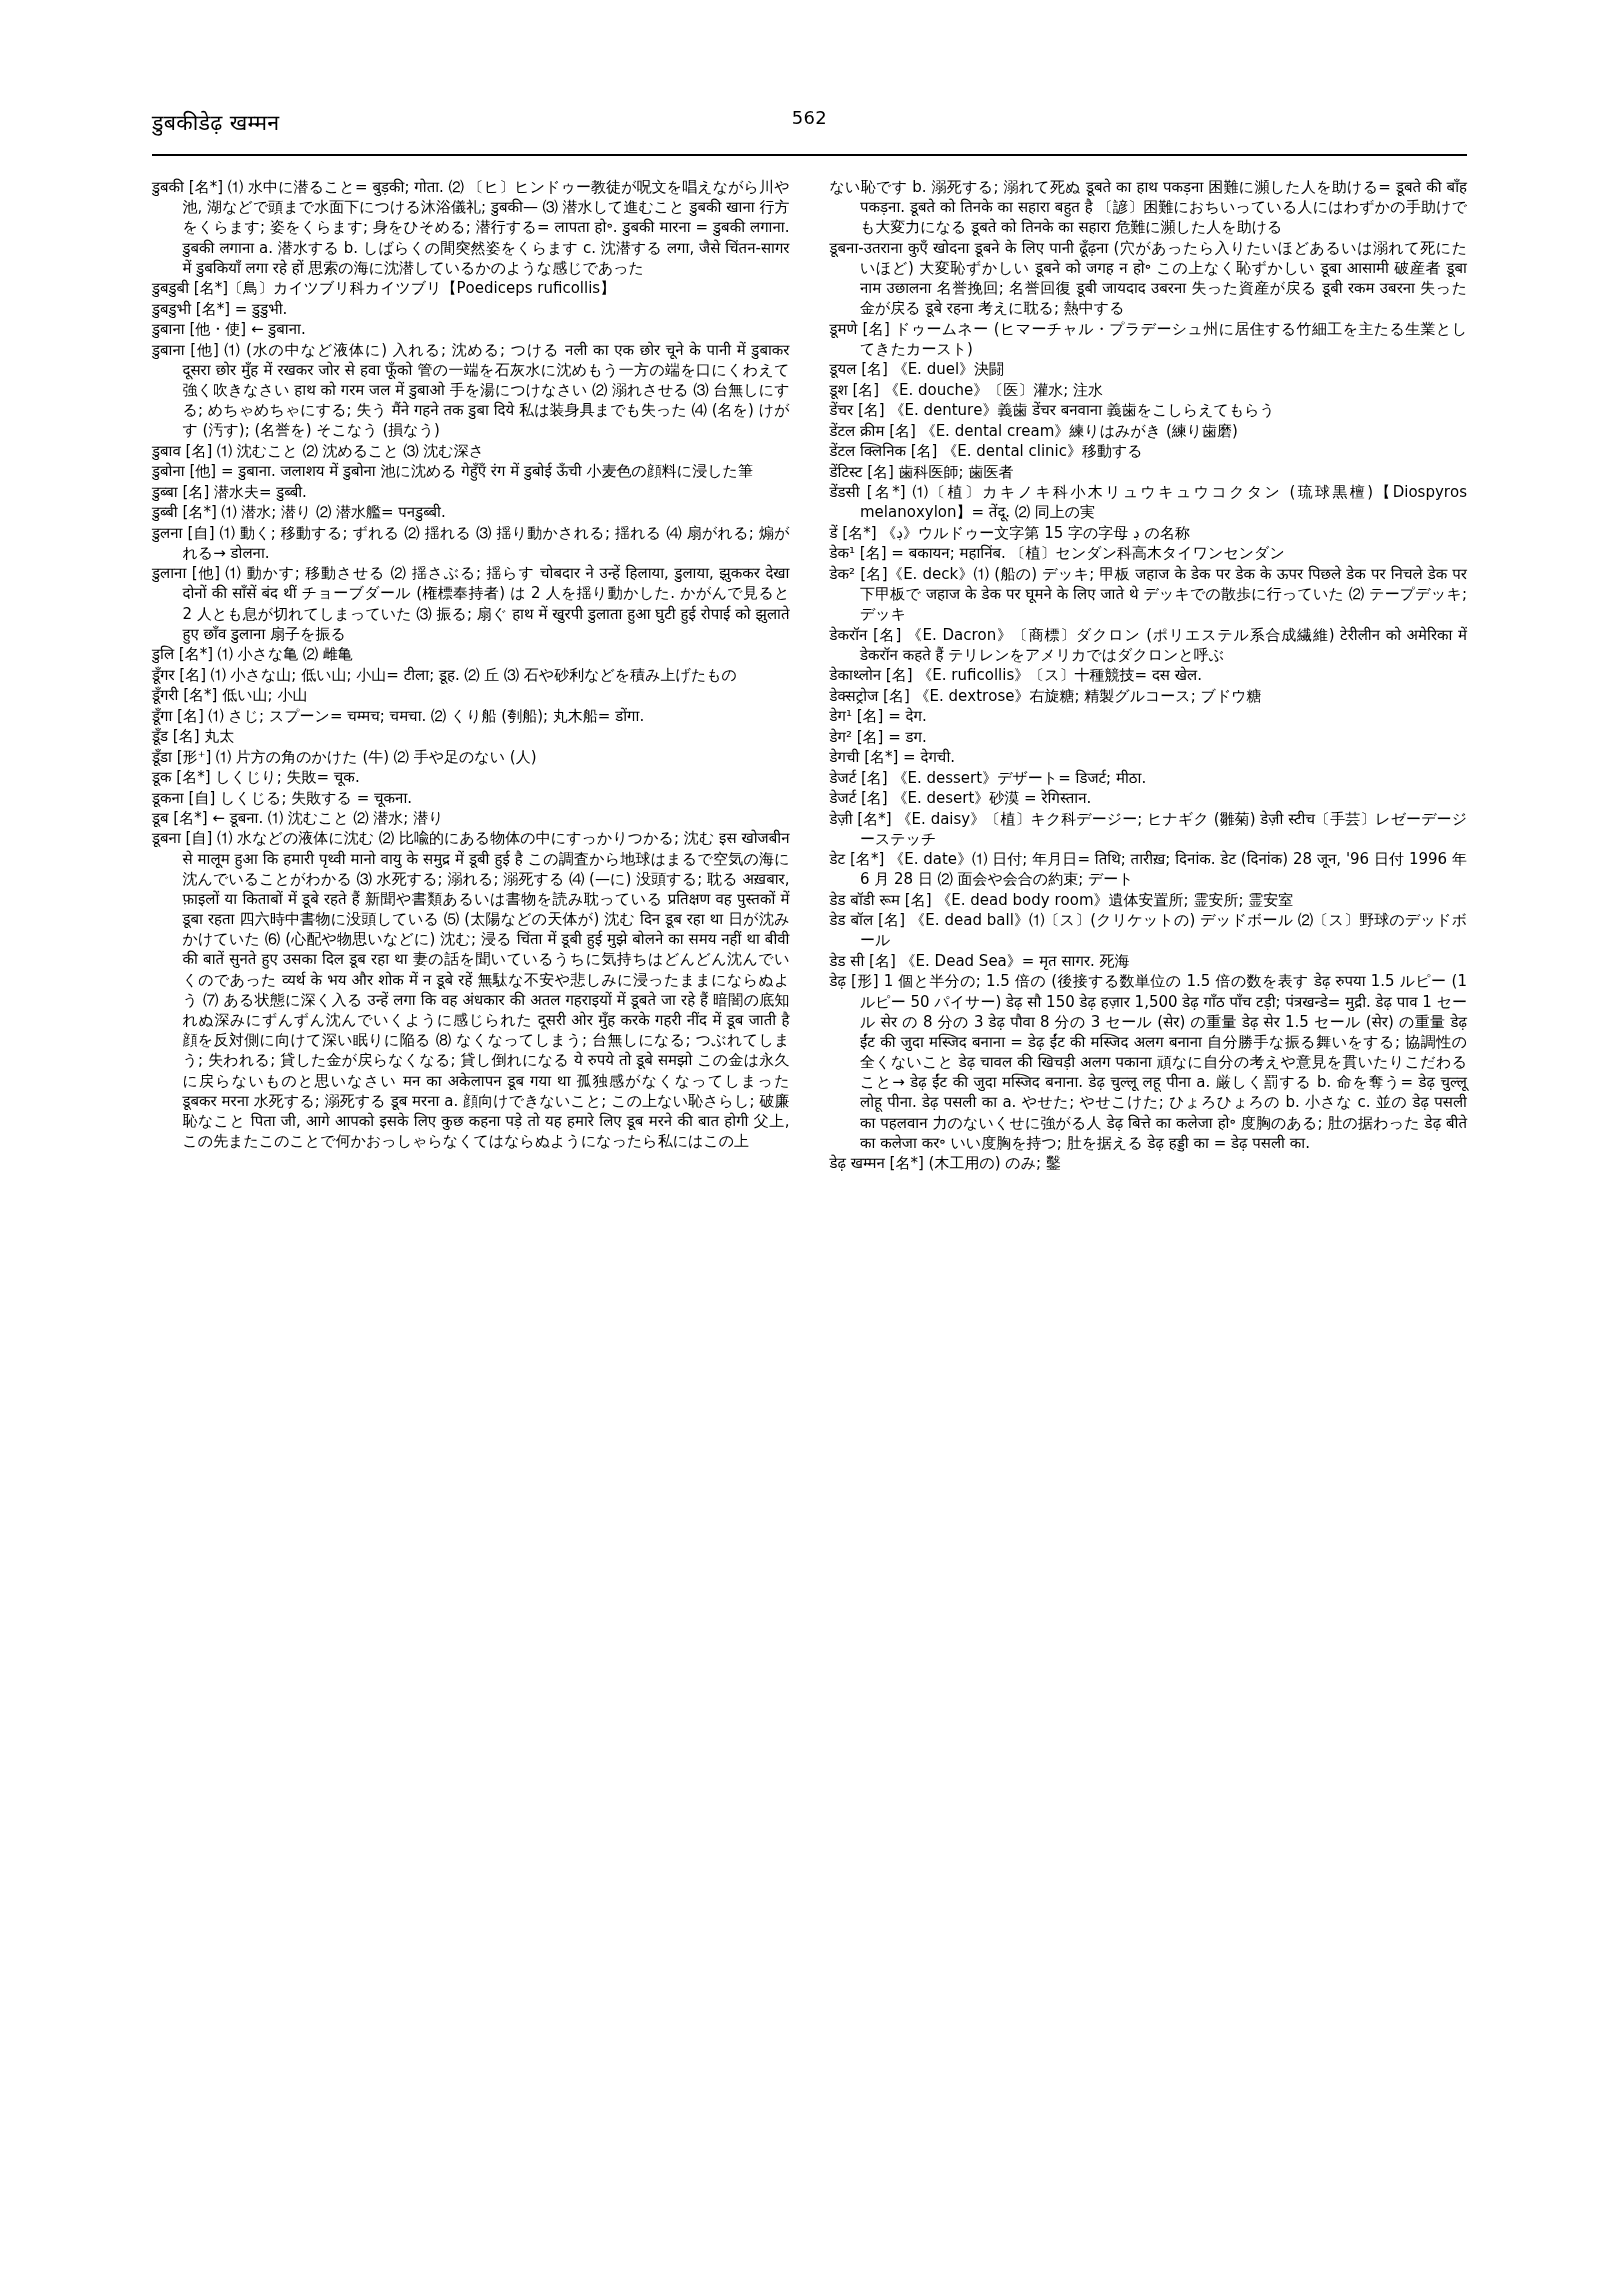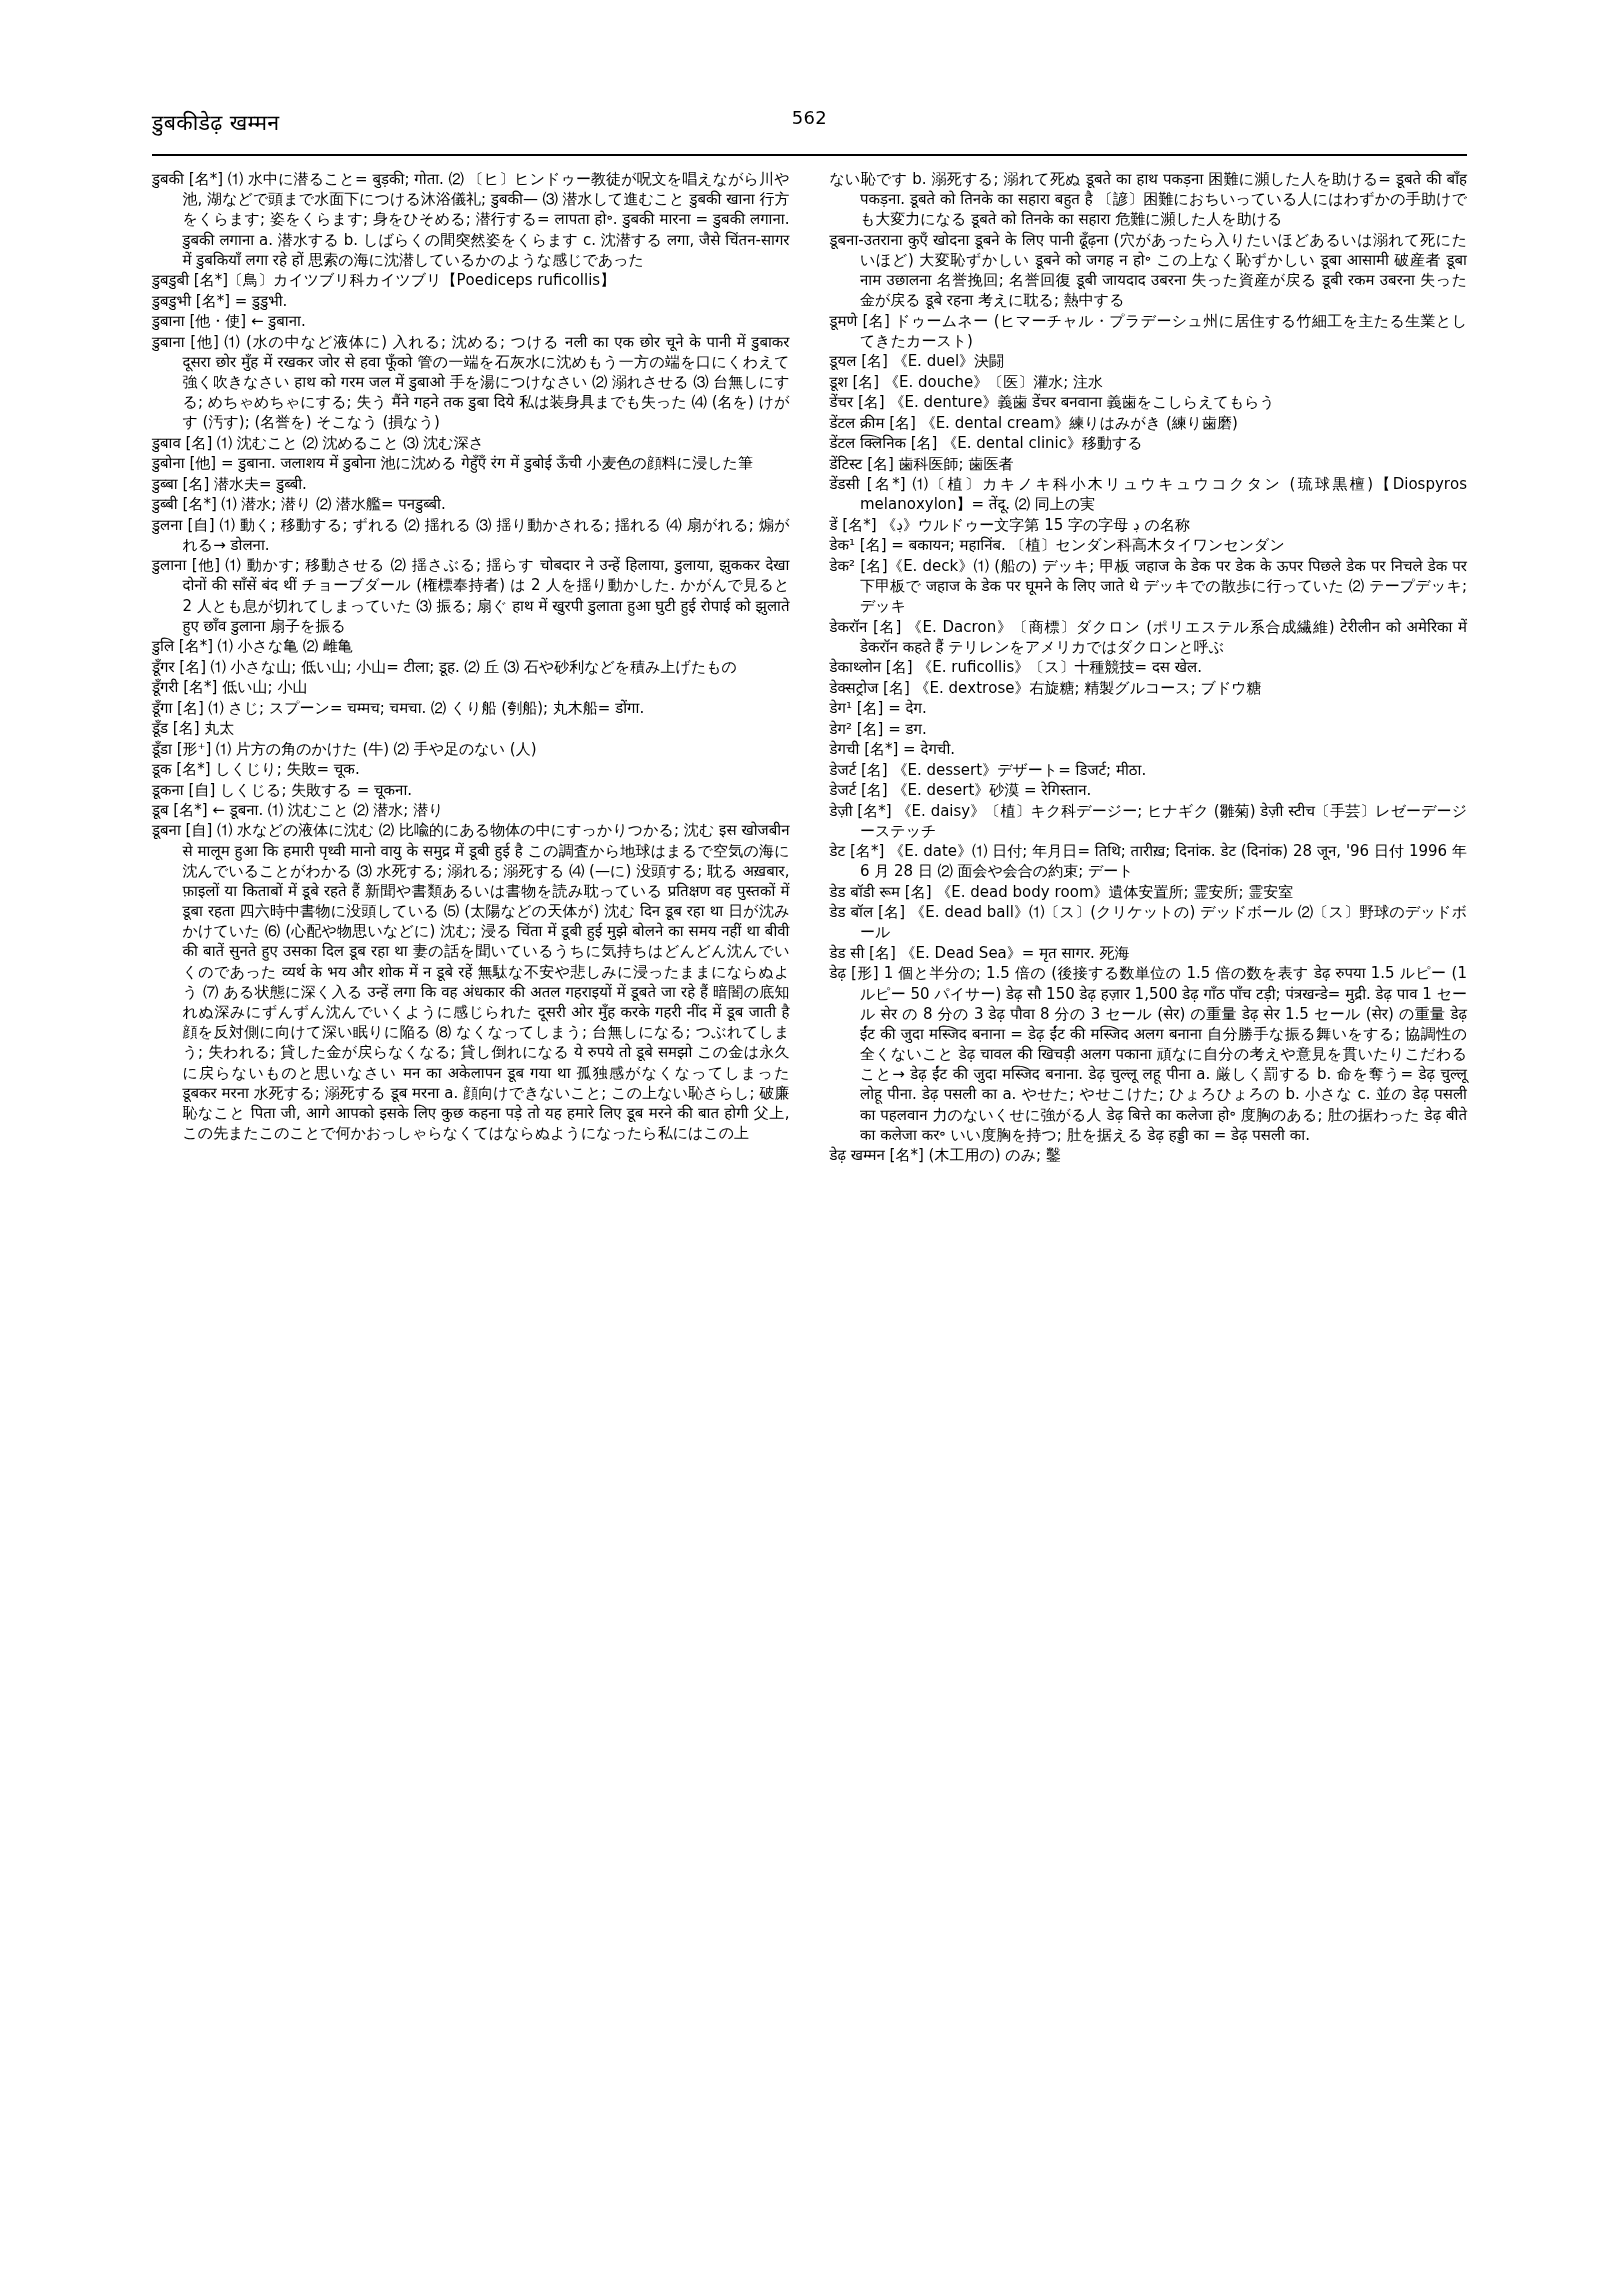--- a/index.html
+++ b/index.html
@@ -63,20 +63,21 @@
     height: 2066px;
     display: flex;
     gap: 40px;
   }
   .col {
     width: 638px;
     font-size: 15px;
     line-height: 1.345;
     text-align: justify;
     text-justify: inter-character;
+    margin-top: 8px;
   }
   .entry {
     margin: 0 0 0.3px 0;
     padding-left: 30.5px;
     text-indent: -30.5px;
     word-break: break-word;
   }
   
   .col * { font-kerning: none; }
 </style>

